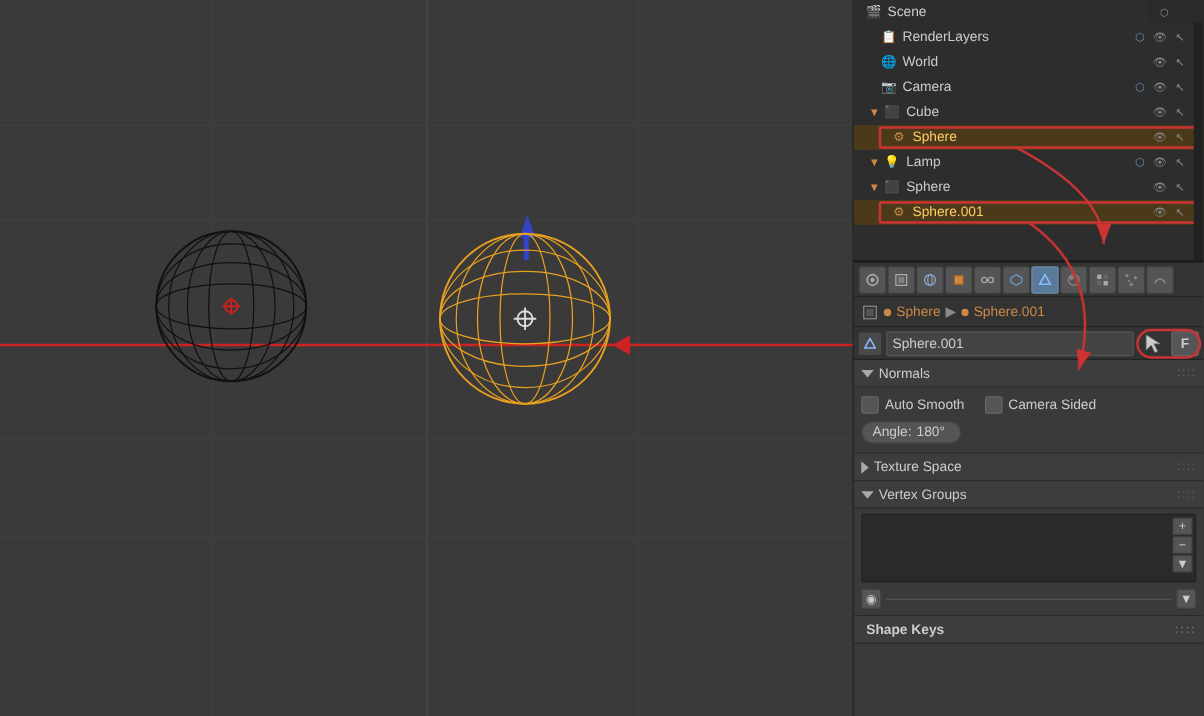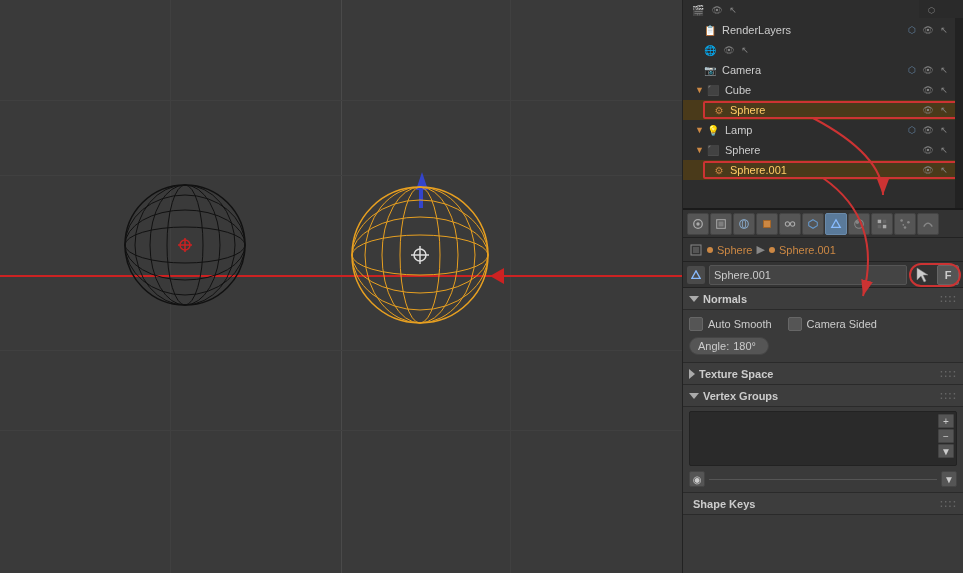--- a/index.html
+++ b/index.html
@@ -253,21 +253,21 @@
     
     .section-header {
       height: 22px;
       background: #3d3d3d;
       display: flex;
       align-items: center;
       padding: 0 6px;
       gap: 4px;
       color: #ccc;
       font-size: 11px;
-      font-weight: bold;
+      font-weight: normal;
       border-bottom: 1px solid #2a2a2a;
       cursor: pointer;
     }
     .section-header .triangle {
       width: 0; height: 0;
       border-left: 5px solid transparent;
       border-right: 5px solid transparent;
       border-top: 6px solid #aaa;
     }
     .section-header .triangle-right {
@@ -522,40 +522,42 @@
 
     <div style="position:absolute;top:0;right:0;width:44px;height:18px;background:#2a2a2a;display:flex;align-items:center;justify-content:center;z-index:5;">
       <svg viewBox="0 0 30 12" width="30" height="12">
         <text x="2" y="10" fill="#888" font-size="8" font-family="Arial">⬡</text>
       </svg>
     </div>
 
     <div class="outliner-item">
       <span class="indent" style="width:4px;"></span>
       <span class="item-icon icon-scene">🎬</span>
+      <span class="item-name">Scene</span>
       <div class="outliner-right-icons">
         <span class="outliner-icon-sm">👁</span>
         <span class="outliner-icon-sm">↖</span>
       </div>
     </div>
 
     <div class="outliner-item">
       <span class="indent" style="width:16px;"></span>
       <span class="item-icon" style="color:#88aacc;">📋</span>
       <span class="item-name">RenderLayers</span>
       <div class="outliner-right-icons">
         <span class="outliner-icon-sm" style="color:#6688aa;">⬡</span>
         <span class="outliner-icon-sm">👁</span>
         <span class="outliner-icon-sm">↖</span>
       </div>
     </div>
 
     <div class="outliner-item">
       <span class="indent" style="width:16px;"></span>
       <span class="item-icon icon-world">🌐</span>
+      <span class="item-name">World</span>
       <div class="outliner-right-icons">
         <span class="outliner-icon-sm">👁</span>
         <span class="outliner-icon-sm">↖</span>
       </div>
     </div>
 
     <div class="outliner-item">
       <span class="indent" style="width:16px;"></span>
       <span class="item-icon icon-camera">📷</span>
       <span class="item-name">Camera</span>

